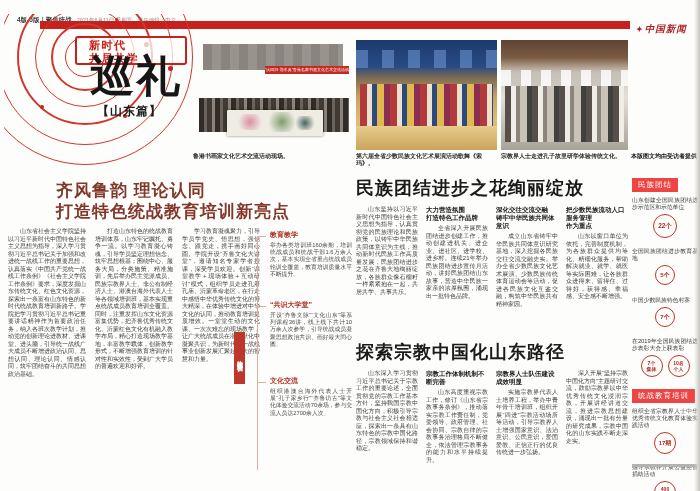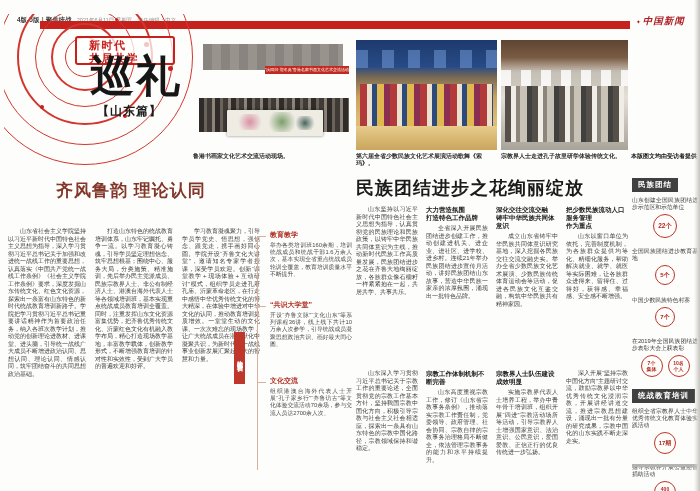--- a/index.html
+++ b/index.html
@@ -5,21 +5,21 @@
   * { margin:0; padding:0; box-sizing:border-box; }
   html,body { width:700px; height:491px; }
   body { font-family:"Liberation Sans", sans-serif; background:#f4f3f1; }
   #page { position:relative; width:700px; height:491px; background:#fdfdfb; overflow:hidden; }
   .abs { position:absolute; }
 
   
   .hdr-sec { font-size:6.5px; font-weight:bold; color:#3a3a3a; }
   .hdr-date { font-size:5.5px; color:#8a8a8a; margin-left:5px; }
   .redbar { background:#c6211c; }
-  .logo { font-family:Liberation Mono, monospace; font-weight:bold; font-style:italic; font-size:9.5px; color:#ad1f24; letter-spacing:1px; }
+  .logo { font-family:Liberation Serif, serif; font-weight:bold; font-style:italic; font-size:9.5px; color:#ad1f24; letter-spacing:1px;margin-top:8px; }
   .logo .mark { font-style:normal; font-size:8px; margin-right:1px; }
 
   
   #mast { overflow:hidden; }
   .ring { position:absolute; border-radius:50%; border:1px solid #d2372f; }
   .ring.th { border-width:2px; }
   .dot { position:absolute; background:#c6211c; border-radius:50%; }
   .tagbox { border:2px solid #c6211c; border-radius:3px; color:#c6211c; font-weight:bold;
             font-size:11px; line-height:12.5px; padding:1px 0 0 8px; letter-spacing:1.5px; background:rgba(255,255,255,.75); }
   .bigtitle { font-family:"DejaVu Serif", serif; font-weight:bold; font-size:44px; line-height:44px; color:#161616; letter-spacing:2px; }
@@ -42,21 +42,21 @@
   
   .ibhead { font-size:7px; font-weight:bold; color:#b03226; margin-bottom:2px; }
   .ibtext { font-size:5.8px; line-height:7.2px; color:#4a4a4a; text-align:justify; }
   .ribbon { background:#bf362a; color:#fff; writing-mode:vertical-rl; text-orientation:upright;
             font-size:6px; font-weight:bold; letter-spacing:1px; text-align:center; padding:3px 2px; line-height:7px; }
   .bracket { border-left:1px solid #dcae9f; }
   .stub { background:#dcae9f; height:1px; }
 
   
   #sidebar { display:flex; flex-direction:column; align-items:center; }
-  .sbhead { background:#404040; color:#fff; font-size:7.5px; font-weight:bold; letter-spacing:1px;
+  .sbhead { background:#ef4444; color:#fff; font-size:7.5px; font-weight:normal; letter-spacing:1px;
             padding:2px 6px; align-self:flex-start; }
   .sbtext { font-size:5.8px; line-height:7px; color:#3a3a3a; text-align:justify; width:100%; }
   .circ { border:1px solid #c13428; border-radius:50%; color:#b3281f; font-weight:bold;
           display:flex; align-items:center; justify-content:center; text-align:center; white-space:pre-line; }
   .circrow { display:flex; gap:5px; justify-content:center; }
 
   .edge { background:linear-gradient(90deg, rgba(255,255,255,0), #d8d6d1 70%, #c4c2bd); }
 </style>
 </head>
 <body>
@@ -76,21 +76,21 @@
     <div class="ring th" style="left:47px;  top:9px;   width:68px;  height:68px;"></div>
     <div class="ring" style="left:31px;  top:-7px;  width:100px; height:100px;"></div>
     <div class="ring th" style="left:13px;  top:-25px; width:136px; height:136px;"></div>
     <div class="ring" style="left:-7px;  top:-45px; width:176px; height:176px;"></div>
     <div class="ring" style="left:-27px; top:-65px; width:216px; height:216px;"></div>
     <div class="dot" style="left:140px; top:28px; width:5px; height:5px;"></div>
     <div class="dot" style="left:164px; top:52px; width:5px; height:5px;"></div>
     <div class="dot" style="left:36px;  top:91px; width:4px; height:4px;"></div>
     <div class="dot" style="left:119px; top:100px; width:4px; height:4px;"></div>
     <div class="dot" style="left:111px; top:4px;  width:3px; height:3px;"></div>
-    <div class="abs tagbox" style="left:71px; top:22px; width:100px; height:29px;padding-left:12px;">
+    <div class="abs tagbox" style="left:71px; top:22px; width:112px; height:29px;padding-left:12px;">
       <div>新时代</div>
       <div>共居共学</div>
     </div>
     <div class="abs bigtitle" style="left:86px; top:40px;">巡礼</div>
     <div class="abs edition" style="left:93px; top:89px;">【山东篇】</div>
   </div>
 
   <div class="abs photo" style="left:193px; top:40px; width:159px; height:110px;
        background:
          linear-gradient(180deg,#675f55 0%,#837a6f 18%,#968c80 38%,#a29а8c 48%,#8d8478 60%,#4a443d 78%,#35302a 100%),
@@ -125,20 +125,21 @@
          background:repeating-linear-gradient(90deg,#57504a 0 6px,#f0ede6 6px 11px,#8c857b 11px 15px,#c9c2b6 15px 22px,#40403e 22px 27px);"></div>
   </div>
 
   <div class="abs cap" style="left:193px; top:153px; width:159px;">鲁港书画家文化艺术交流活动现场。</div>
   <div class="abs cap" style="left:356px; top:153px; width:141px;">第六届全省少数民族文化艺术展演活动歌舞《索玛》。</div>
   <div class="abs cap" style="left:501px; top:153px; width:127px;">宗教界人士走进孔子故里研学体验传统文化。</div>
   <div class="abs credit" style="left:631px; top:153px; width:68px;">本版图文均由受访者提供</div>
 
   <div class="abs" style="left:8px; top:180px; width:342px; height:305px;">
     <div class="a1title" style="padding-left:48px;">齐风鲁韵 理论认同</div>
+    <div class="a1title" style="padding-left:48px;">打造特色统战教育培训新亮点</div>
     <div class="abs col" style="left:0; top:48px; width:78px; height:256px;">山东省社会主义学院坚持以习近平新时代中国特色社会主义思想为指导，深入学习贯彻习近平总书记关于加强和改进统一战线工作的重要思想，认真落实《中国共产党统一战线工作条例》《社会主义学院工作条例》要求，深度发掘山东传统文化、红色文化资源，探索出一条富有山东特色的新时代统战教育培训新路子。学院把学习贯彻习近平总书记重要讲话精神作为首要政治任务，纳入各班次教学计划，推动党的创新理论进教材、进课堂、进头脑，引导统一战线广大成员不断增进政治认同、思想认同、理论认同、情感认同，筑牢团结奋斗的共同思想政治基础。</div>
     <div class="abs col" style="left:87px; top:48px; width:78px; height:256px;">打造山东特色的统战教育培训体系，山东牢记嘱托、勇争一流。以学习教育凝心铸魂，引导学员坚定理想信念、筑牢思想根基；围绕中心、服务大局，分类施策、精准施训，先后举办民主党派成员、民族宗教界人士、非公有制经济人士、港澳台海外代表人士等各领域培训班，基本实现重点统战成员教育培训全覆盖。同时，注重发挥山东文化资源富集优势，把齐鲁优秀传统文化、沂蒙红色文化有机融入教学布局，精心打造现场教学基地，丰富教学载体，创新教学形式，不断增强教育培训的针对性和实效性，受到广大学员的普遍欢迎和好评。</div>
     <div class="abs col" style="left:174px; top:48px; width:78px; height:256px;">学习教育凝魂聚力，引导学员学党史、悟思想，强信念、跟党走，携手画好同心圆。学院开设“齐鲁文化大讲堂”，邀请知名专家学者授课，深受学员欢迎。创新“课堂教学＋现场体验＋互动研讨”模式，组织学员走进孔府孔庙、沂蒙革命老区，在行走中感悟中华优秀传统文化的博大精深，在体验中增进对中华文化的认同，推动教育培训提质增效。一堂堂生动的文化课、一次次难忘的现场教学，让广大统战成员在潜移默化中凝聚共识，为新时代统一战线事业创新发展汇聚起强大的智慧和力量。</div>
 
     <div class="abs bracket" style="left:249px; top:56px; height:234px;"></div>
     <div class="abs stub" style="left:249px; top:56px; width:9px;"></div>
     <div class="abs stub" style="left:249px; top:126px; width:9px;"></div>
     <div class="abs stub" style="left:249px; top:202px; width:9px;"></div>
     <div class="abs ribbon" style="left:226px; top:152px; height:52px;">统战教育培训</div>
 
@@ -172,20 +173,21 @@
       <div class="col" style="height:108px;">成立山东省铸牢中华民族共同体意识研究基地，深入挖掘各民族交往交流交融史实。举办全省少数民族文化艺术展演、少数民族传统体育运动会等活动，促进各民族文化互鉴交融，构筑中华民族共有精神家园。</div>
     </div>
     <div class="abs colwrap" style="left:210px; top:30px; width:62px; height:128px;">
       <div class="colhead">把少数民族流动人口服务管理
 作为重点</div>
       <div class="col" style="height:108px;">山东以窗口单位为依托，完善制度机制，为各族群众提供均等化、精细化服务，帮助解决就业、就学、就医等实际困难，让各族群众进得来、留得住、过得好，获得感、幸福感、安全感不断增强。</div>
     </div>
   </div>
 
   <div class="abs" style="left:356px; top:340px; width:272px; height:148px;">
+    <div class="atitle">探索宗教中国化山东路径</div>
     <div class="abs colwrap" style="left:0; top:30px; width:62px; height:114px;">
       <div class="col" style="height:114px;">山东深入学习贯彻习近平总书记关于宗教工作的重要论述，全面贯彻党的宗教工作基本方针，坚持我国宗教中国化方向，积极引导宗教与社会主义社会相适应，探索出一条具有山东特色的宗教中国化路径，宗教领域保持和谐稳定。</div>
     </div>
     <div class="abs colwrap" style="left:70px; top:30px; width:62px; height:114px;">
       <div class="colhead">宗教工作体制机制不断完善</div>
       <div class="col" style="height:98px;">山东高度重视宗教工作，修订《山东省宗教事务条例》，推动落实宗教工作责任制，党委领导、政府管理、社会协同、宗教自律的宗教事务治理格局不断健全，依法管理宗教事务的能力和水平持续提升。</div>
     </div>
     <div class="abs colwrap" style="left:140px; top:30px; width:62px; height:114px;">
       <div class="colhead">宗教界人士队伍建设成效明显</div>
       <div class="col" style="height:98px;">实施宗教界代表人士培养工程，举办中青年骨干培训班，组织开展“四进”宗教活动场所等活动，引导宗教界人士增强国家意识、法治意识、公民意识，爱国爱教、正信正行的优良传统进一步弘扬。</div>

